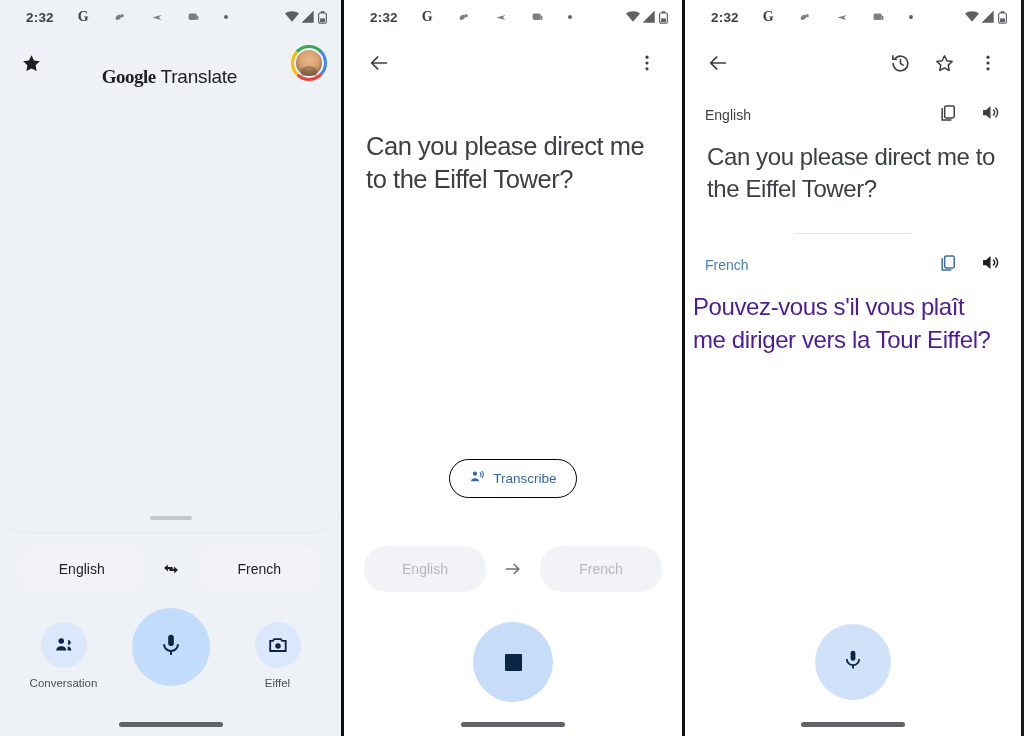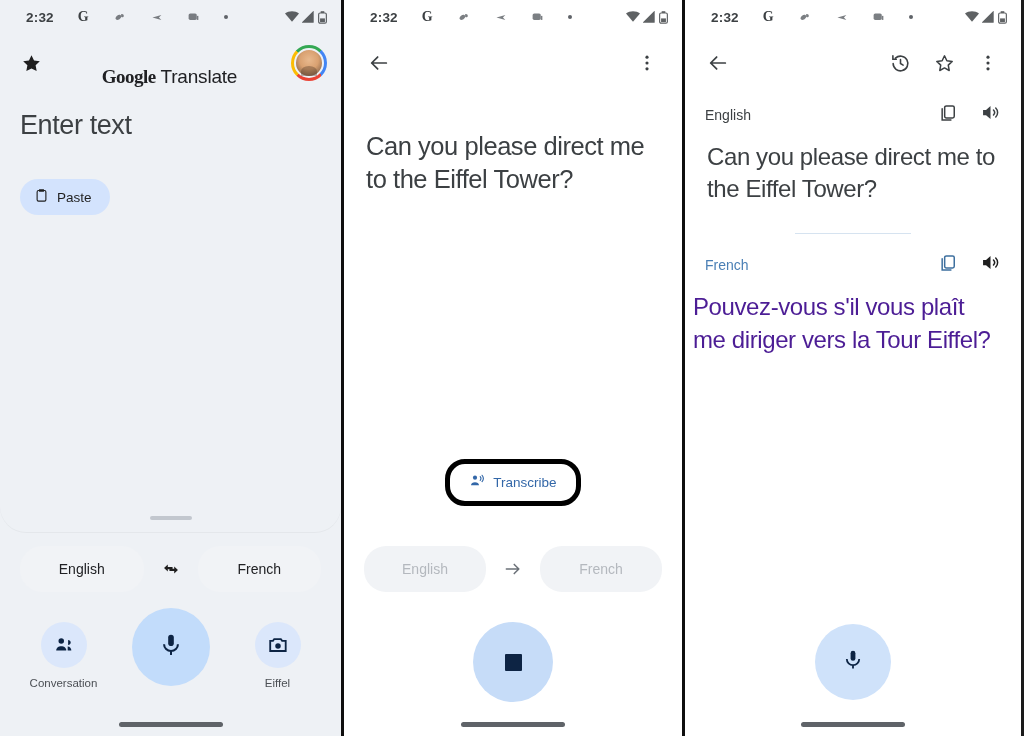--- a/index.html
+++ b/index.html
@@ -179,21 +179,21 @@
     line-height: 1.3;
     color: #3c4043;
     letter-spacing: -.45px;
   }
   .transcribe-wrap {
     position: absolute; left: 0; right: 0; top: 459px;
     display: flex; justify-content: center;
   }
   .transcribe-btn {
     display: inline-flex; align-items: center; gap: 8px;
-    border: 5px solid #000000;
+    border: 1px solid #000000;
     border-radius: 20px;
     padding: 9px 19px;
     background: #fff;
     color: #3367a8;
     font-size: 13.5px;
   }
   .lang-row2 {
     position: absolute; left: 0; right: 0; top: 546px;
     display: flex; align-items: center; justify-content: center;
     gap: 12px; padding: 0 20px;
@@ -315,32 +315,20 @@
       </div>
       <div class="app-title">
         <b>Google</b><span class="light"> Translate</span>
       </div>
       <div class="avatar-wrap">
         <div class="avatar-ring"></div>
         <div class="avatar-face"></div>
       </div>
     </div>
 
-    <div style="position:relative;z-index:2">
-      <div class="enter-text">Enter text</div>
-      <div class="paste-chip">
-        <span>
-          <svg width="15" height="15" viewBox="0 0 24 24">
-              <path fill="none" stroke="#1f1f1f" stroke-width="1.8" d="M9 3h6v2H9z"></path>
-              <rect x="5" y="4" width="14" height="17" rx="2.2" fill="none" stroke="#1f1f1f" stroke-width="1.8"></rect>
-            </svg>
-        </span>
-        <span>Paste</span>
-      </div>
-    </div>
 
     <div class="lang-row">
       <div class="lang-chip">English</div>
       <div class="swap-btn">
         <svg width="22" height="22" viewBox="0 0 24 24">
             <path fill="#1f1f1f" d="M8.5 7.2 4.4 11l4.1 3.8v-2.6h5.2V9.8H8.5z"></path>
             <path fill="#1f1f1f" d="M15.5 9.2l4.1 3.8-4.1 3.8v-2.6h-5.2v-2.4h5.2z"></path>
           </svg>
       </div>
       <div class="lang-chip">French</div>

